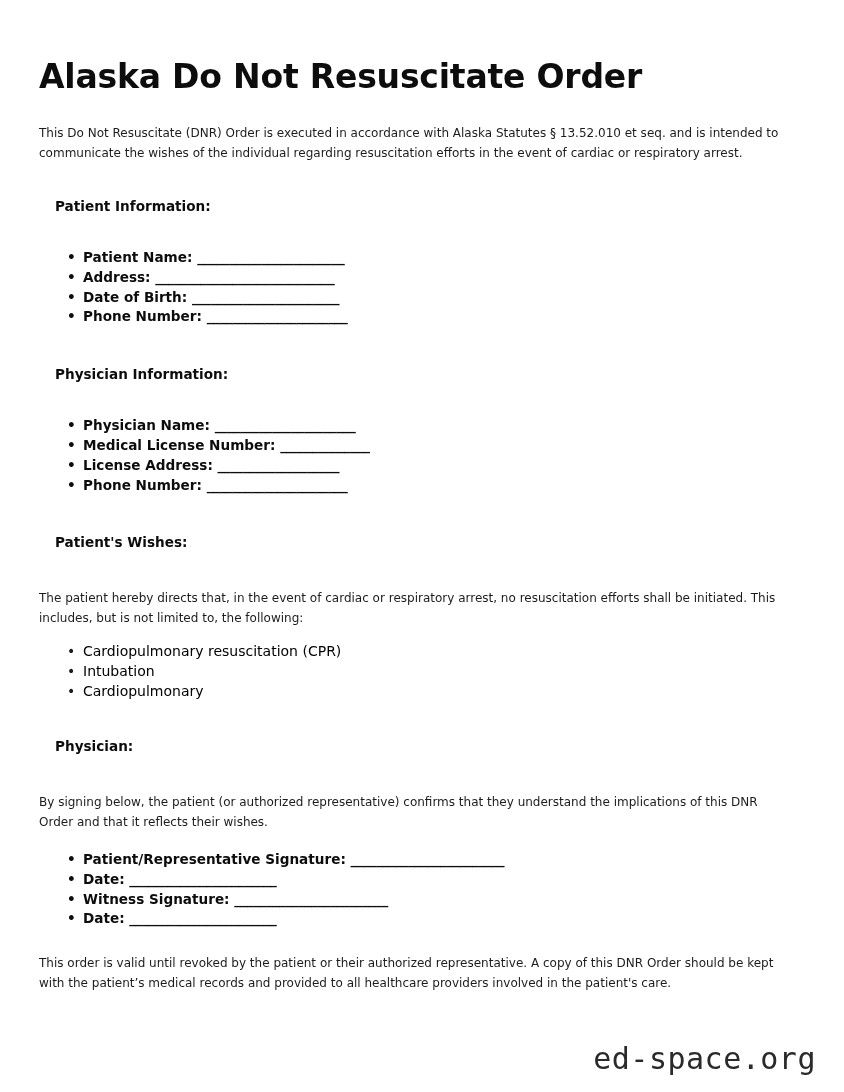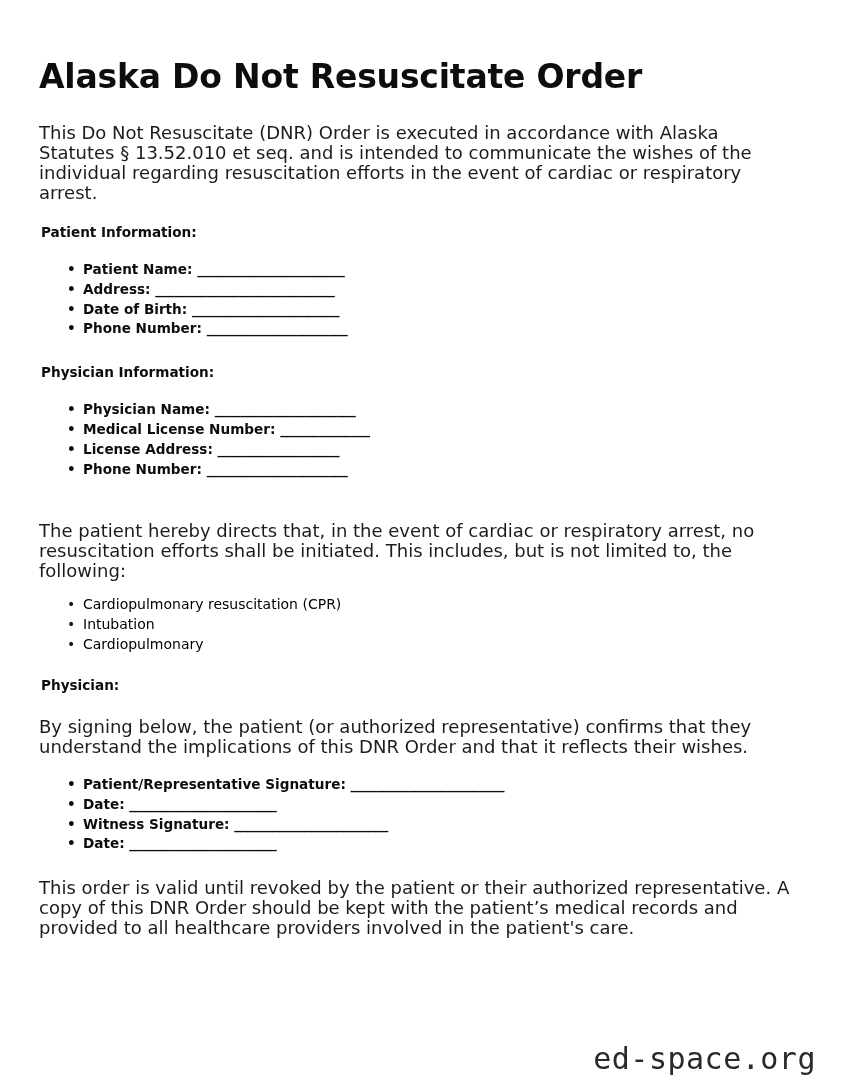--- a/index.html
+++ b/index.html
@@ -27,33 +27,33 @@
     font-family: "DejaVu Sans", sans-serif;
     font-size: 33px;
     font-weight: bold;
     letter-spacing: -0.2px;
     color: #0d0d0d;
     margin: 0 0 0 0;
     padding-top: 12px;
     line-height: 1.18;
   }
   p.body-text {
-    font-size: 18px;
+    font-size: 12px;
     line-height: 20px;
     color: #1c1c1c;
     margin: 0;
     max-width: 752px;
   }
   .gap-title-intro { height: 26px; }
   .section-heading {
     font-size: 13.6px;
     font-weight: bold;
     color: #0d0d0d;
     line-height: 19px;
-    margin: 2px;
+    margin: 16px;
   }
   ul.field-list {
     list-style: none;
     margin: 0;
     padding: 0;
   }
   ul.field-list li {
     position: relative;
     padding-left: 44px;
     font-size: 13.6px;
@@ -146,20 +146,21 @@
 
   <ul class="field-list bold">
     <li><span>Physician Name:</span> <span class="blank">______________________</span></li>
     <li><span>Medical License Number:</span> <span class="blank">______________</span></li>
     <li><span>License Address:</span> <span class="blank">___________________</span></li>
     <li><span>Phone Number:</span> <span class="blank">______________________</span></li>
   </ul>
 
   <div class="sp-22"></div>
 
+  <div class="section-heading">Patient's Wishes:</div>
 
   <div class="sp-20"></div>
 
   <p class="body-text">The patient hereby directs that, in the event of cardiac or respiratory arrest, no resuscitation efforts shall be initiated. This includes, but is not limited to, the following:</p>
 
   <div class="sp-14"></div>
 
   <ul class="plain-list">
     <li>Cardiopulmonary resuscitation (CPR)</li>
     <li>Intubation</li>

